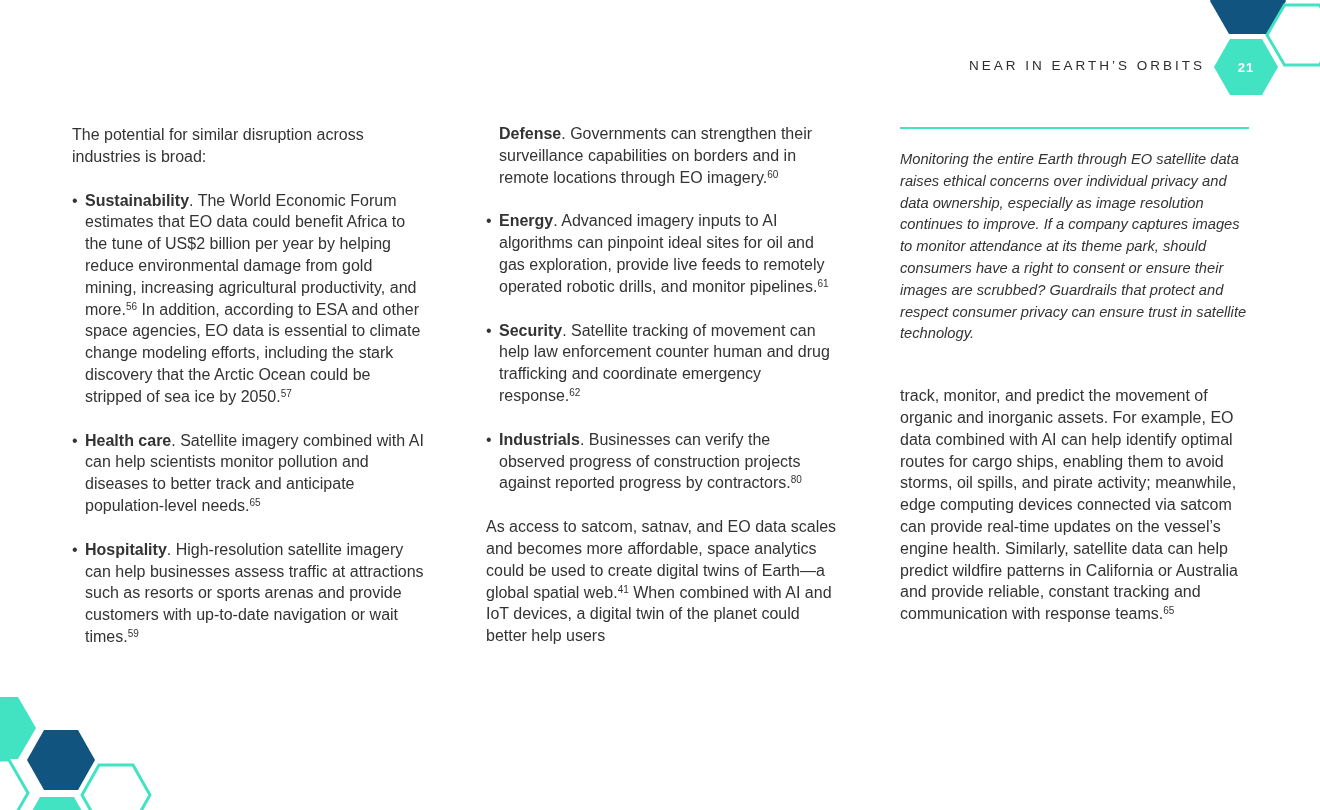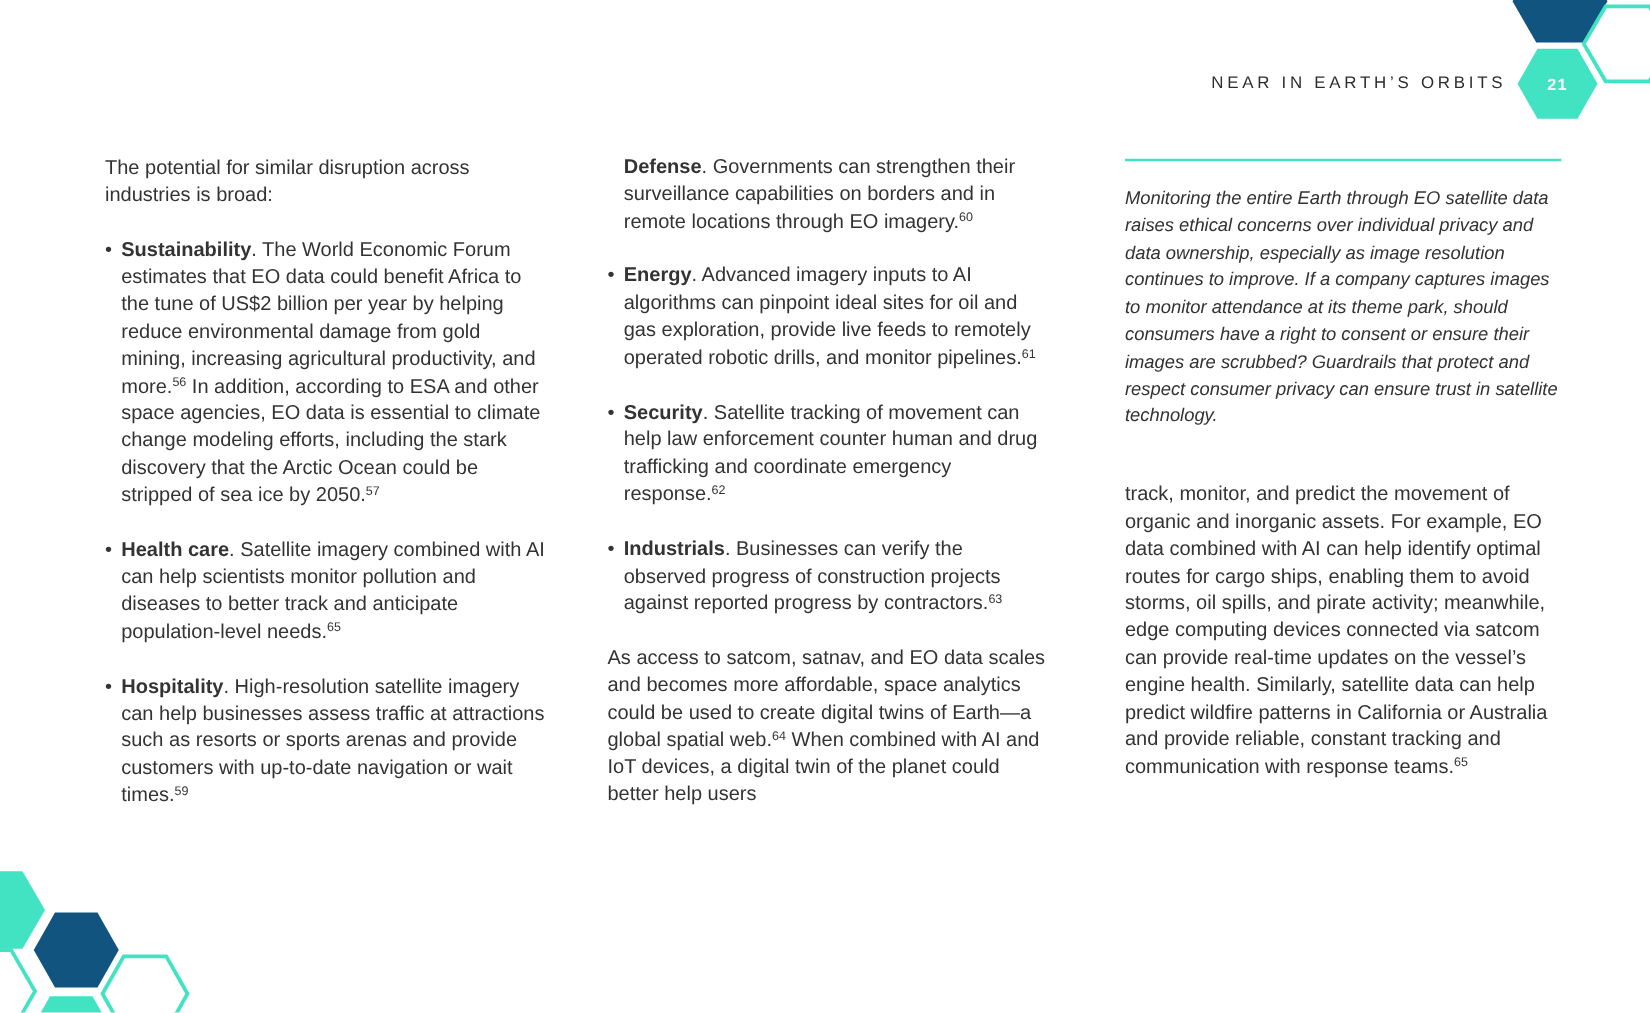--- a/index.html
+++ b/index.html
@@ -33,21 +33,21 @@
   .hex-fill-blue { fill: var(--dark-blue); stroke: none; }
   .hex-outline { fill: none; stroke: var(--teal); stroke-width: 3; }
   .hex-page-num {
     font-family: "Liberation Sans", sans-serif;
     font-size: 13px; font-weight: bold; fill: #ffffff;
     letter-spacing: 1px;
   }
 
   
   .col { position: absolute; font-size: 16px; line-height: 21.8px; color: var(--body-text); }
-  #col-left   { left: 84px;  top: 124px; width: 352px; }
+  #col-left   { left: 72px;  top: 124px; width: 352px; }
   #col-middle { left: 486px; top: 123px; width: 354px; }
   #col-right  { left: 900px; top: 127px; width: 349px; }
 
   .para { margin: 0 0 22px 0; }
   .para:last-child { margin-bottom: 0; }
   .para.hang { padding-left: 13px; position: relative; }
   .marker { position: absolute; left: 0; top: 0; }
   .b { font-weight: bold; }
   sup {
     font-size: 10px; line-height: 0;
@@ -94,22 +94,22 @@
       <p class="para"><span>The potential for similar disruption across industries is broad:</span></p>
       <p class="para hang"><span class="marker">•</span><span class="b">Sustainability</span><span>. The World Economic Forum estimates that EO data could benefit Africa to the tune of US$2 billion per year by helping reduce environmental damage from gold mining, increasing agricultural productivity, and more.</span><sup>56</sup><span> In addition, according to ESA and other space agencies, EO data is essential to climate change modeling efforts, including the stark discovery that the Arctic Ocean could be stripped of sea ice by 2050.</span><sup>57</sup></p>
       <p class="para hang"><span class="marker">•</span><span class="b">Health care</span><span>. Satellite imagery combined with AI can help scientists monitor pollution and diseases to better track and anticipate population-level needs.</span><sup>65</sup></p>
       <p class="para hang"><span class="marker">•</span><span class="b">Hospitality</span><span>. High-resolution satellite imagery can help businesses assess traffic at attractions such as resorts or sports arenas and provide customers with up-to-date navigation or wait times.</span><sup>59</sup></p>
     </div>
 
   <div class="col" id="col-middle">
       <p class="para hang"><span class="b">Defense</span><span>. Governments can strengthen their surveillance capabilities on borders and in remote locations through EO imagery.</span><sup>60</sup></p>
       <p class="para hang"><span class="marker">•</span><span class="b">Energy</span><span>. Advanced imagery inputs to AI algorithms can pinpoint ideal sites for oil and gas exploration, provide live feeds to remotely operated robotic drills, and monitor pipelines.</span><sup>61</sup></p>
       <p class="para hang"><span class="marker">•</span><span class="b">Security</span><span>. Satellite tracking of movement can help law enforcement counter human and drug trafficking and coordinate emergency response.</span><sup>62</sup></p>
-      <p class="para hang"><span class="marker">•</span><span class="b">Industrials</span><span>. Businesses can verify the observed progress of construction projects against reported progress by contractors.</span><sup>63</sup></p>
-      <p class="para"><span>As access to satcom, satnav, and EO data scales and becomes more affordable, space analytics could be used to create digital twins of Earth—a global spatial web.</span><sup>64</sup><span> When combined with AI and IoT devices, a digital twin of the planet could better help users</span></p>
+      <p class="para hang"><span class="marker">•</span><span class="b">Industrials</span><span>. Businesses can verify the observed progress of construction projects against reported progress by contractors.</span><sup>80</sup></p>
+      <p class="para"><span>As access to satcom, satnav, and EO data scales and becomes more affordable, space analytics could be used to create digital twins of Earth—a global spatial web.</span><sup>41</sup><span> When combined with AI and IoT devices, a digital twin of the planet could better help users</span></p>
     </div>
 
   <div class="col" id="col-right">
     <div class="sidebar">
       <div class="sidebar-rule"></div>
       <div class="sidebar-note">Monitoring the entire Earth through EO satellite data raises ethical concerns over individual privacy and data ownership, especially as image resolution continues to improve. If a company captures images to monitor attendance at its theme park, should consumers have a right to consent or ensure their images are scrubbed? Guardrails that protect and respect consumer privacy can ensure trust in satellite technology.</div>
     </div>
   <p class="para"><span>track, monitor, and predict the movement of organic and inorganic assets. For example, EO data combined with AI can help identify optimal routes for cargo ships, enabling them to avoid storms, oil spills, and pirate activity; meanwhile, edge computing devices connected via satcom can provide real-time updates on the vessel’s engine health. Similarly, satellite data can help predict wildfire patterns in California or Australia and provide reliable, constant tracking and communication with response teams.</span><sup>65</sup></p>
     </div>
 

